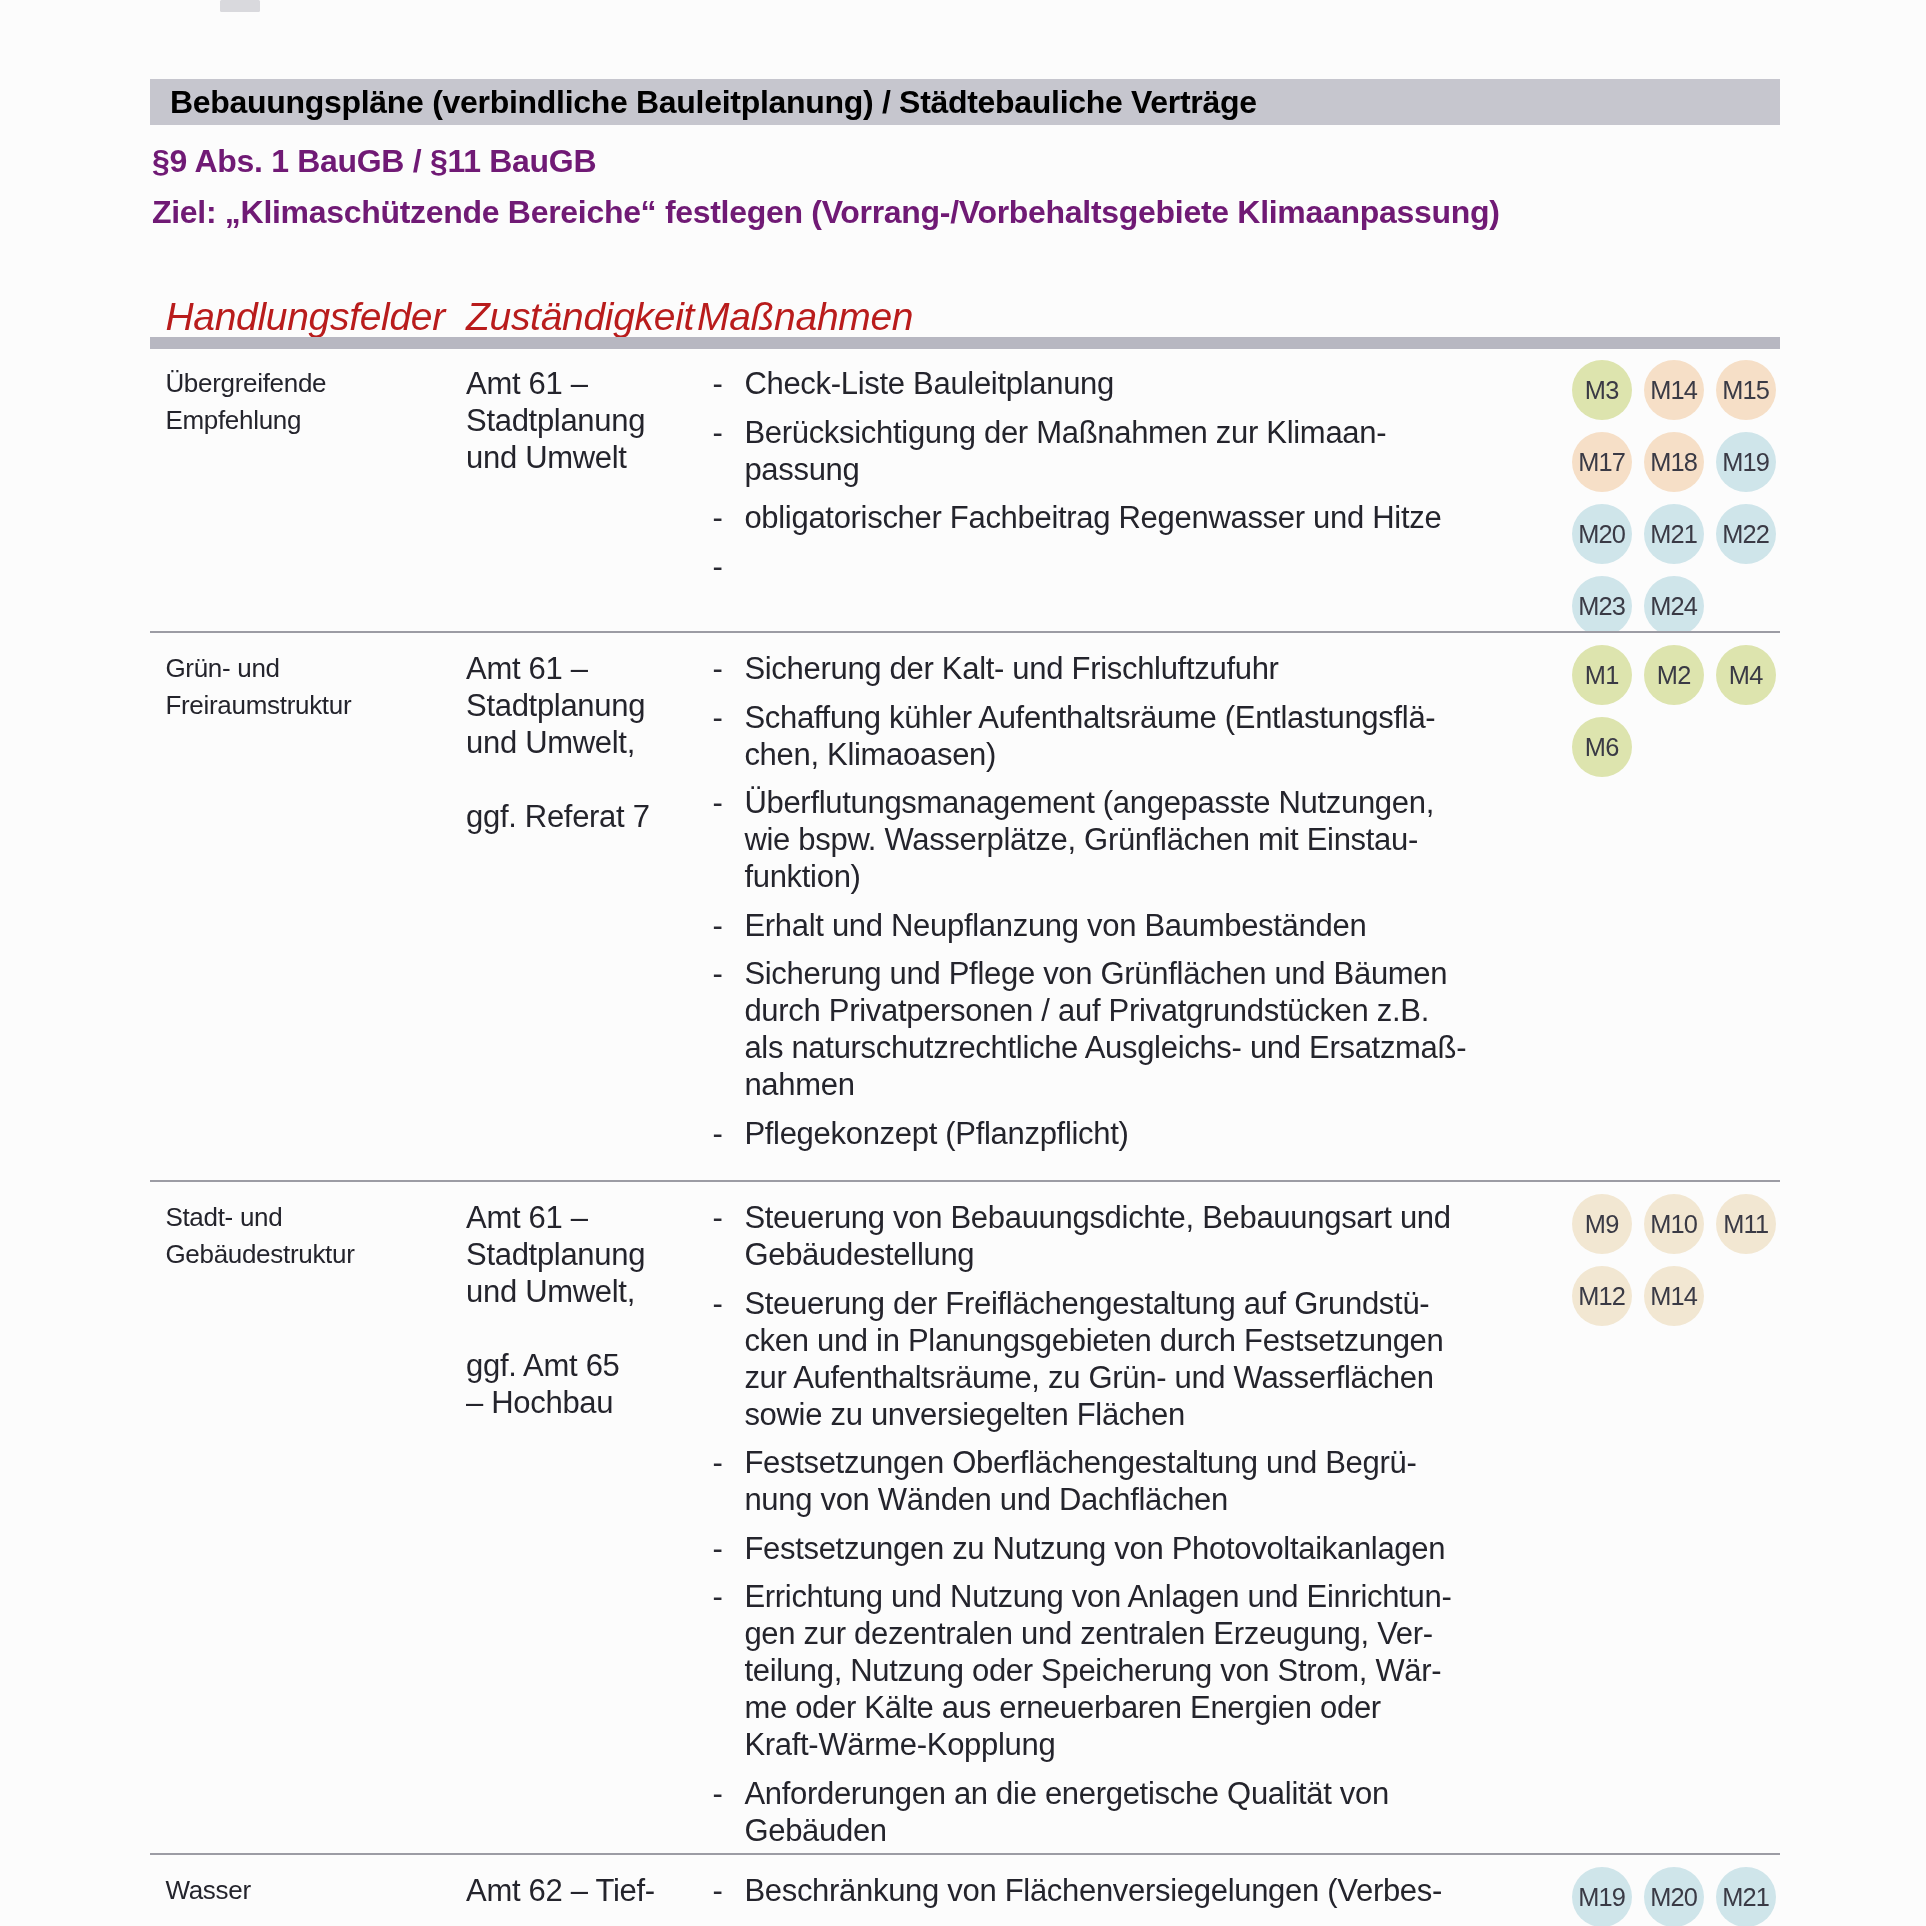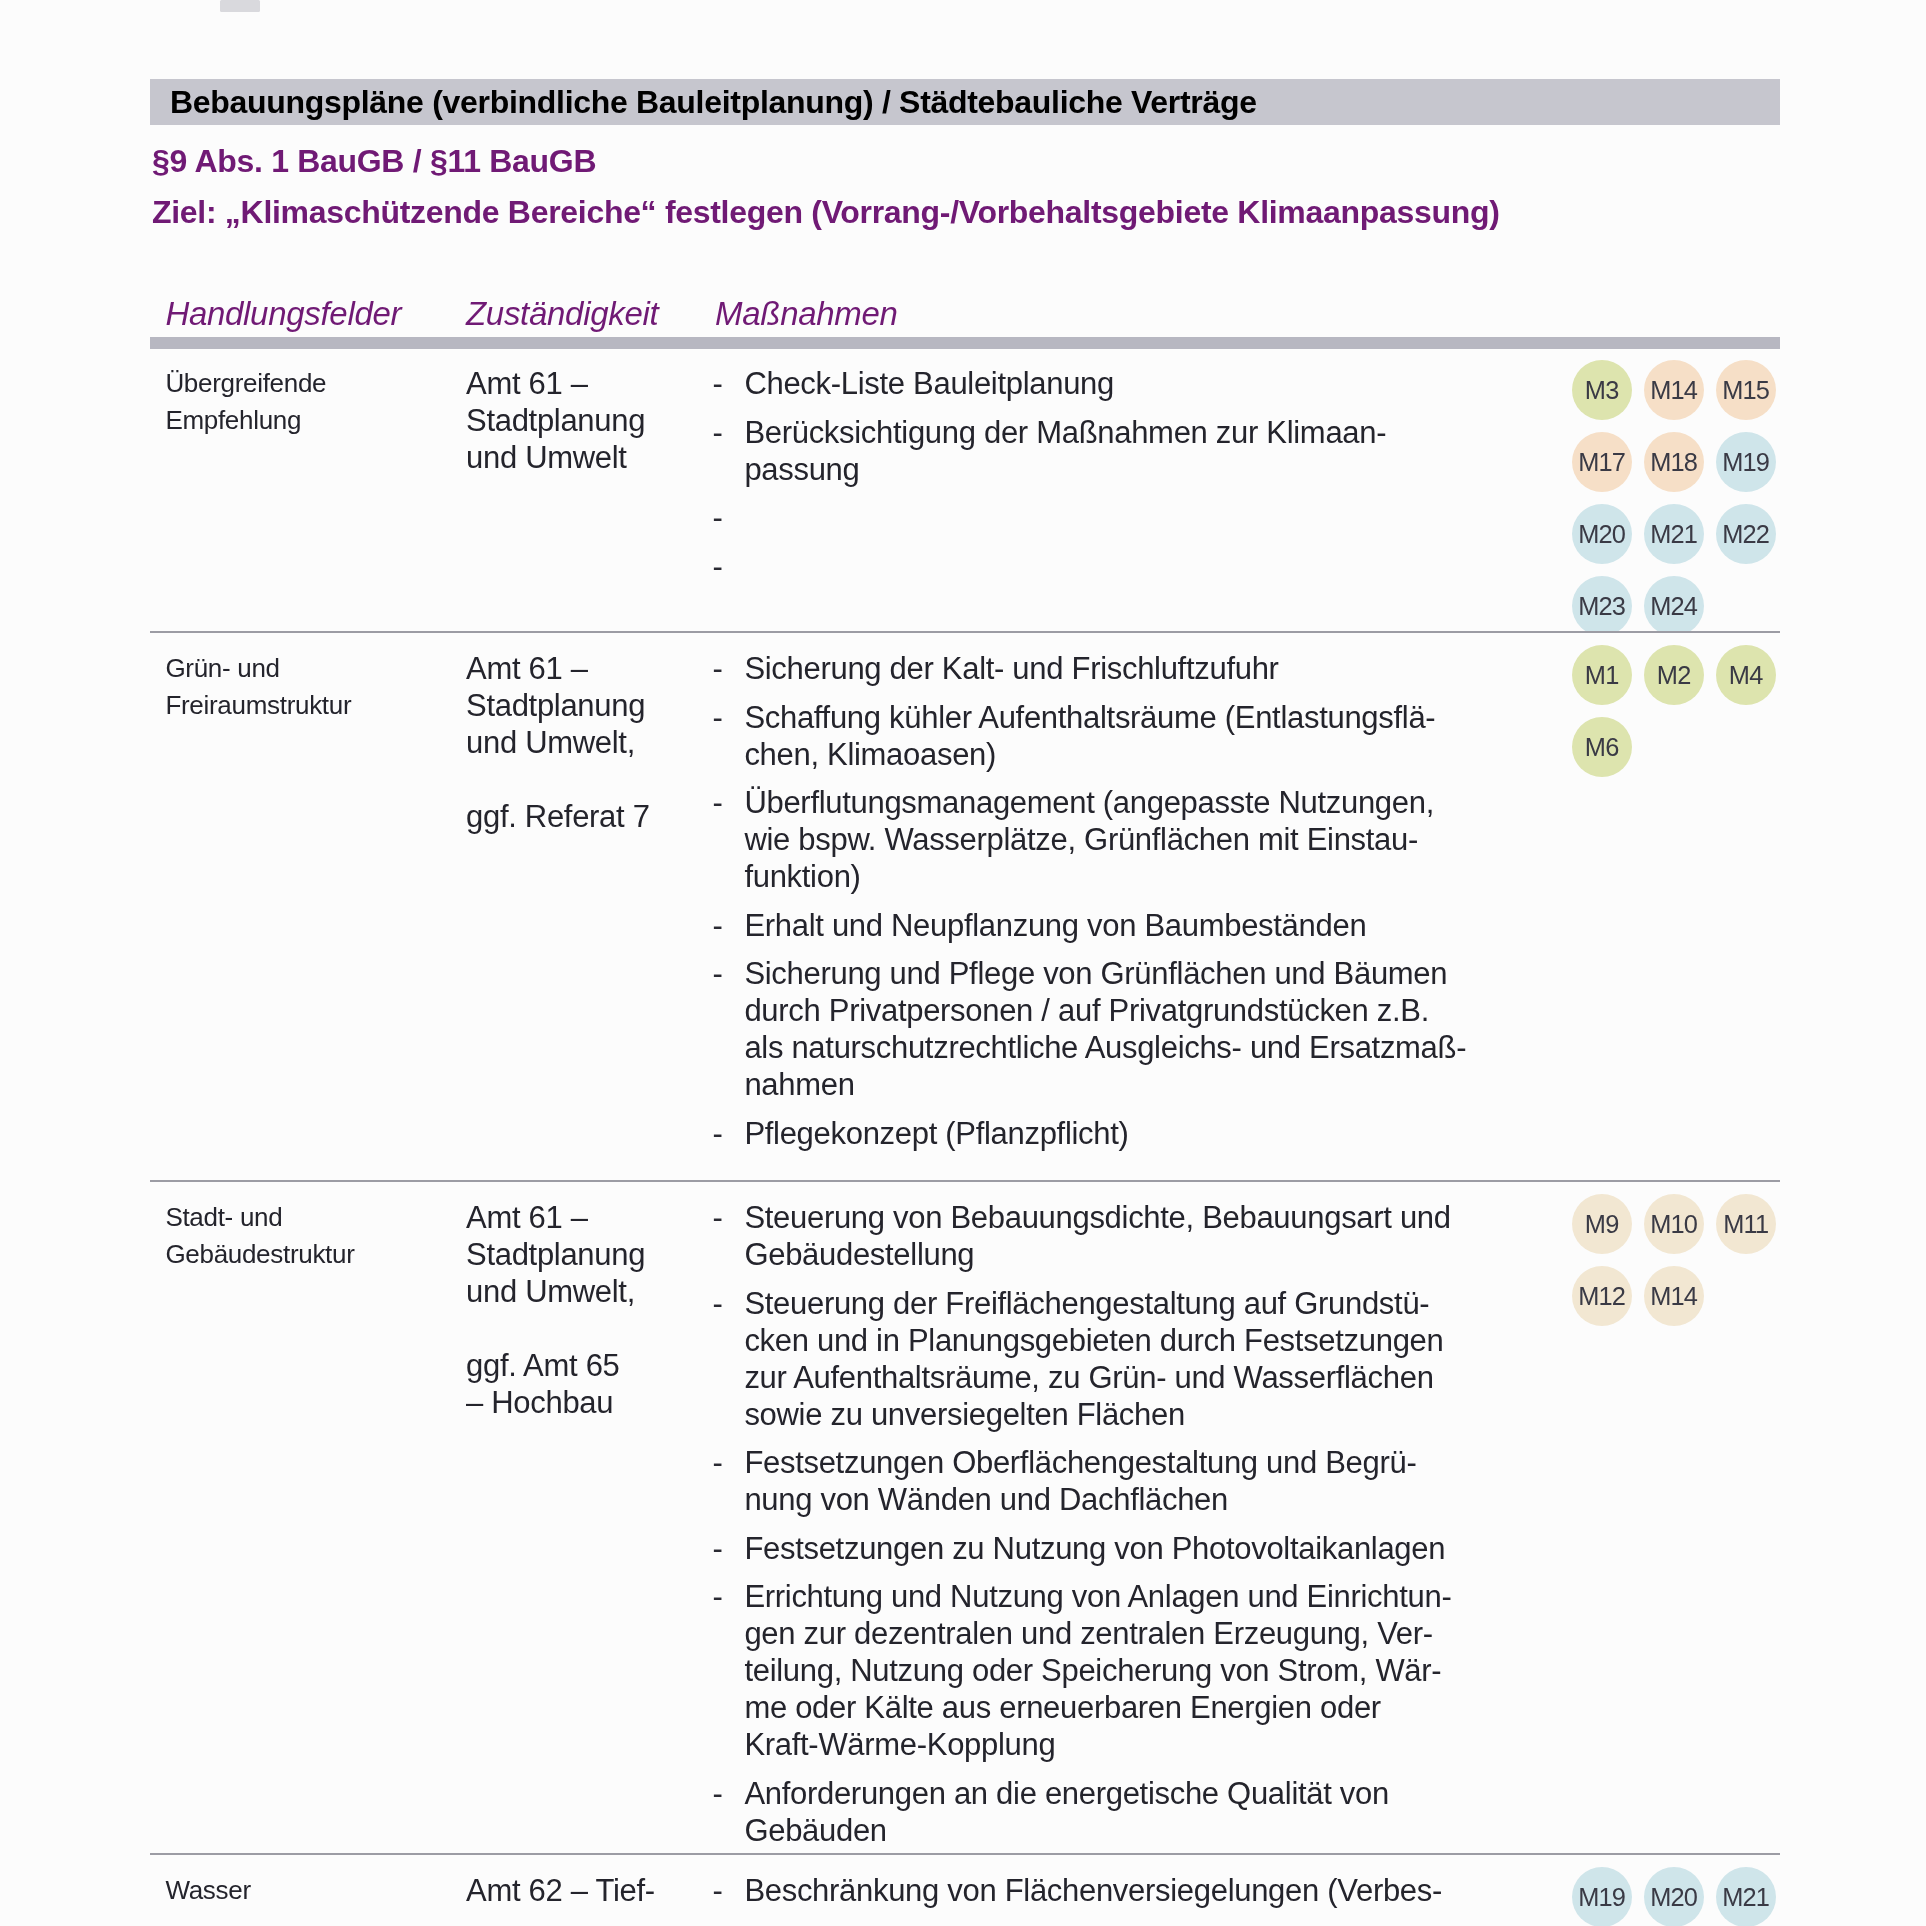--- a/index.html
+++ b/index.html
@@ -20,21 +20,21 @@
     background:#c6c6ce;display:flex;align-items:center;
   }
   .title-bar .t{
     padding-left:20px;font-size:32px;font-weight:700;color:#000000;
     white-space:nowrap;
   }
   .sub1{position:absolute;left:152px;top:143px;font-size:32px;font-weight:700;color:#701a75;}
   .sub2{position:absolute;left:152px;top:194px;font-size:32px;font-weight:700;color:#701a75;}
 
   .thead{position:absolute;left:150px;top:295px;width:1630px;display:flex;}
-  .thead .h{font-style:italic;font-size:33px;color:#701a75;}
+  .thead .h{font-style:italic;font-size:39px;color:#b91c1c;}
   .h.h1{width:316px;padding-left:15.4px;box-sizing:border-box;}
   .h.h2{width:231px;}
   .h.h3{width:867px;padding-left:15.4px;box-sizing:border-box;}
   .h.h4{width:216px;text-align:right;padding-right:15.4px;box-sizing:border-box;}
   .head-strip{position:absolute;left:150px;top:337px;width:1630px;height:11.6px;background:#b7b7c1;}
 
   .tbody{position:absolute;left:150px;top:348px;width:1630px;}
   .trow{display:flex;box-sizing:border-box;overflow:hidden;}
   .trow.sep{border-bottom:2.3px solid #9c9ca4;}
   .col{box-sizing:border-box;padding-top:17px;}
@@ -85,20 +85,21 @@
             <span class="dash">-</span>
             <span class="btext">Check-Liste Bauleitplanung</span>
           </div>
           <div class="bullet">
             <span class="dash">-</span>
             <span class="btext">Berücksichtigung der Maßnahmen zur Klimaan-
 passung</span>
           </div>
           <div class="bullet">
             <span class="dash">-</span>
+            <span class="btext">obligatorischer Fachbeitrag Regenwasser und Hitze</span>
           </div>
           <div class="bullet">
             <span class="dash">-</span>
           </div>
         </div>
       <div class="col measures">
           <span class="circle" style="background: rgb(221, 228, 174);">M3</span>
           <span class="circle" style="background: rgb(246, 223, 199);">M14</span>
           <span class="circle" style="background: rgb(246, 223, 199);">M15</span>
           <span class="circle" style="background: rgb(246, 223, 199);">M17</span>

